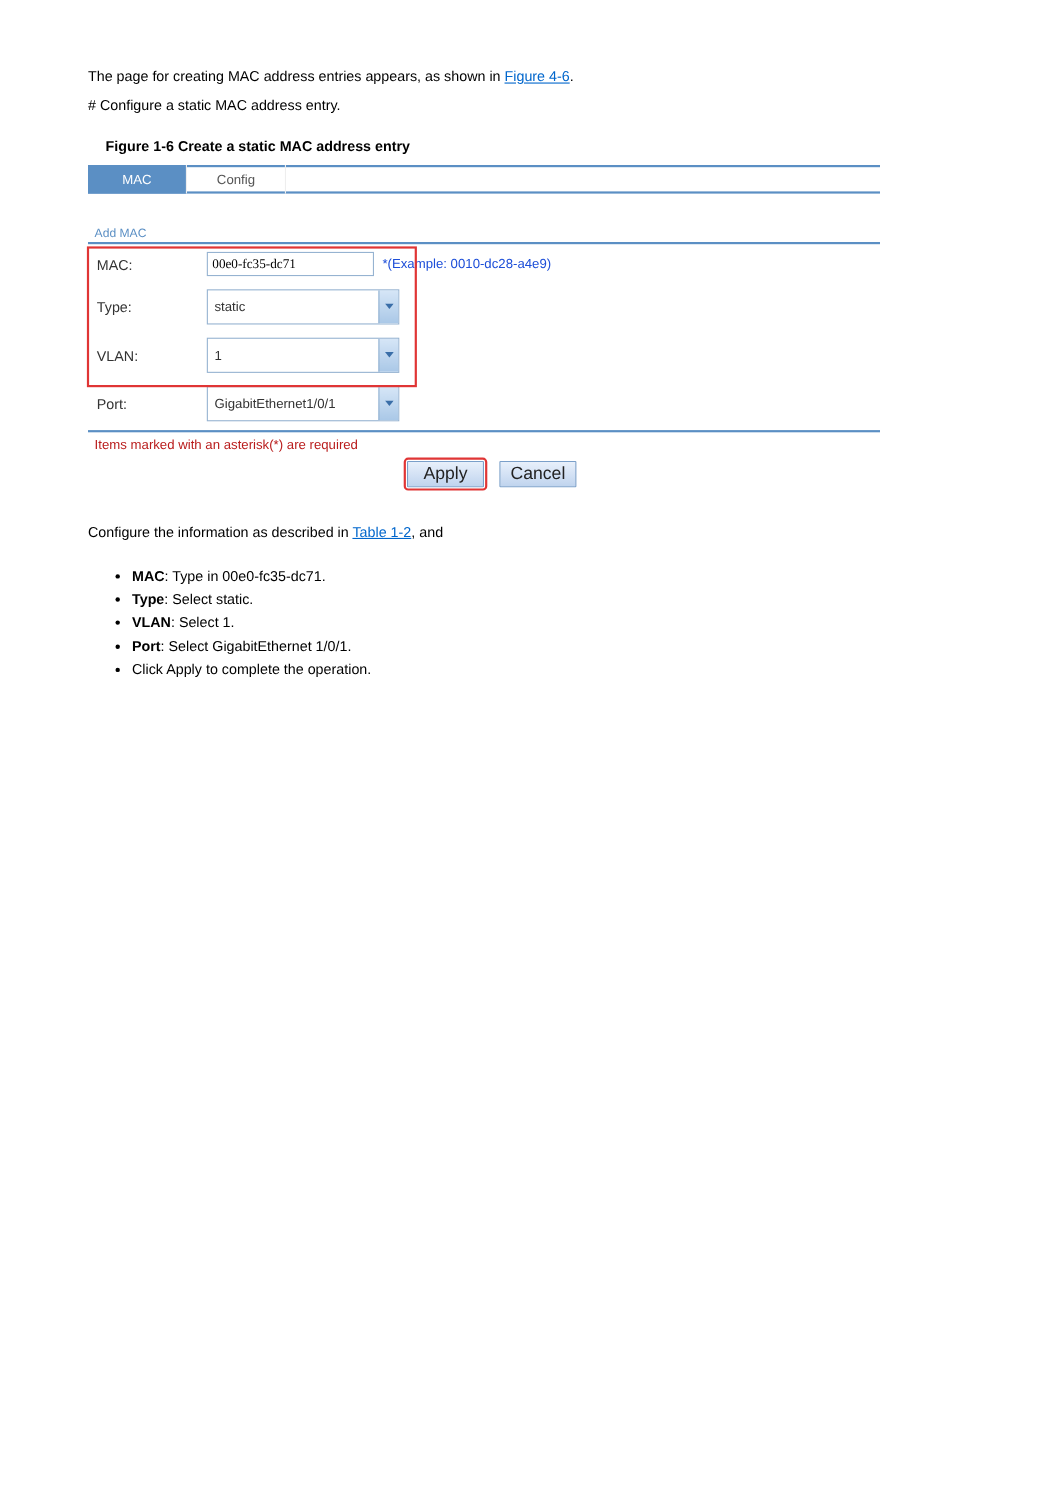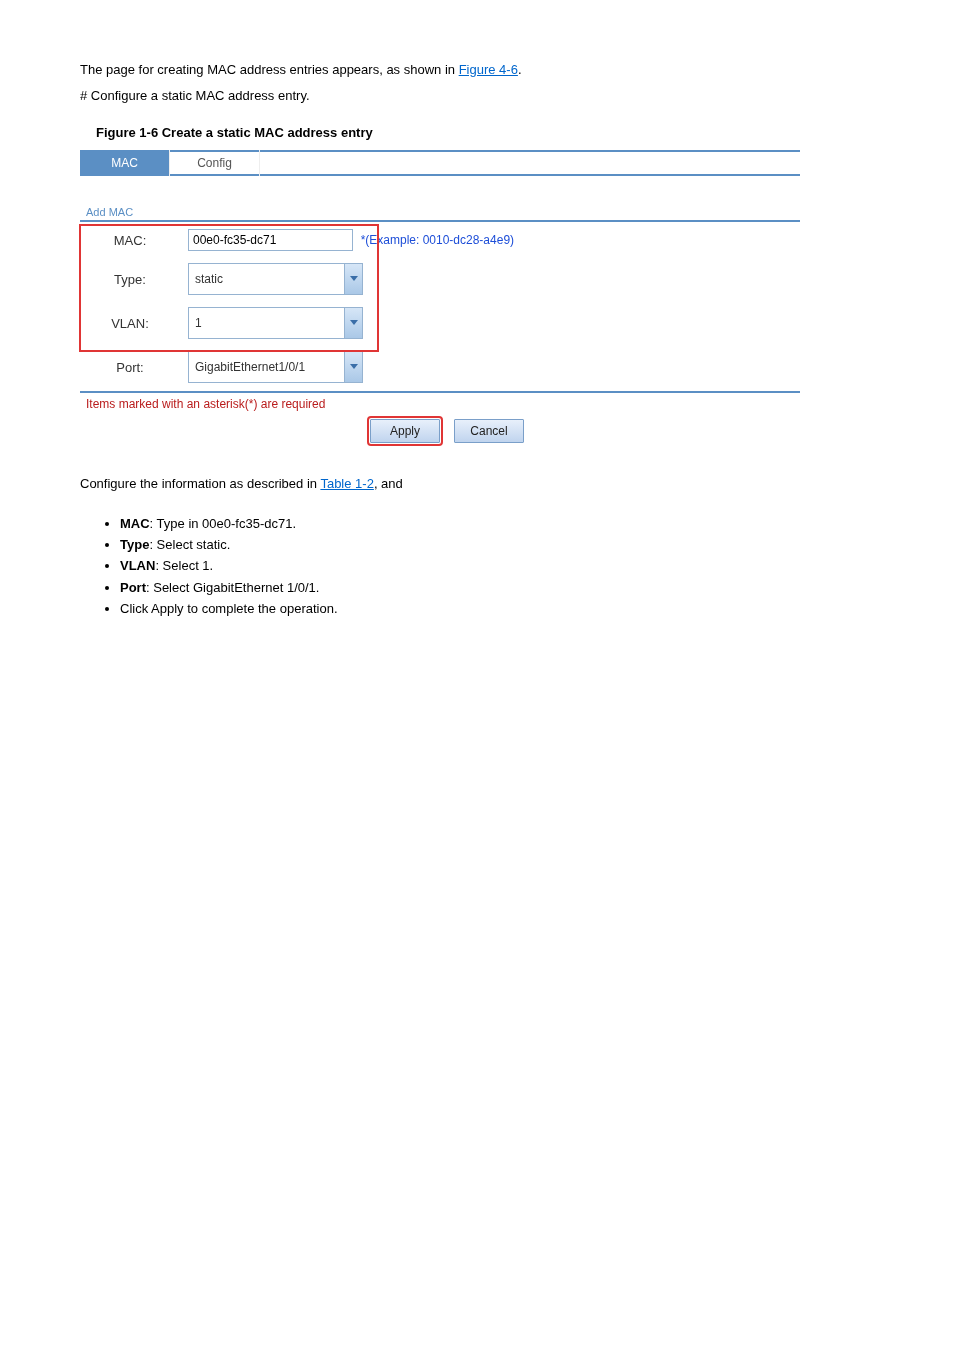--- a/index.html
+++ b/index.html
@@ -65,34 +65,33 @@
       border-collapse: collapse;
     }
     .form-table td {
       padding: 6px 8px;
       vertical-align: middle;
       font-size: 13px;
       color: #333;
     }
     .form-table td.label-cell {
       width: 100px;
-      text-align: center;
     }
     .red-box-left {
       position: absolute;
       border: 2px solid #e03535;
       pointer-events: none;
     }
     .text-input {
-      width: 165px;
+      width: 152px;
       height: 22px;
       border: 1px solid #96b3d1;
       padding: 2px 4px;
       font-size: 12px;
-      font-family: Liberation Sans, sans-serif;
+      font-family: Liberation Serif, serif;
     }
     .select-wrap {
       display: inline-flex;
       align-items: stretch;
       border: 1px solid #96b3d1;
       background: #fff;
       height: 32px;
       width: 175px;
     }
     .select-wrap .select-val {
@@ -129,21 +128,21 @@
     .btn-row {
       display: flex;
       gap: 14px;
       margin-left: 290px;
     }
     .btn {
       min-width: 70px;
       height: 24px;
       background: linear-gradient(#e8f0fb, #c0d4ee);
       border: 1px solid #7a9fc9;
-      font-size: 12px;
+      font-size: 16px;
       color: #222;
       display: flex;
       align-items: center;
       justify-content: center;
       border-radius: 1px;
     }
     .btn.apply-outline {
       outline: 2px solid #e03535;
       outline-offset: 1px;
     }

